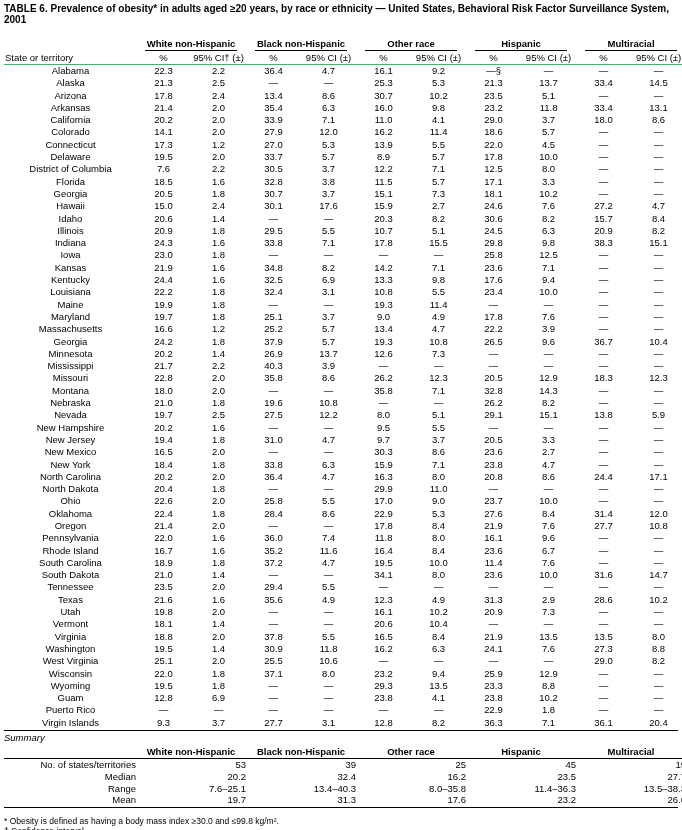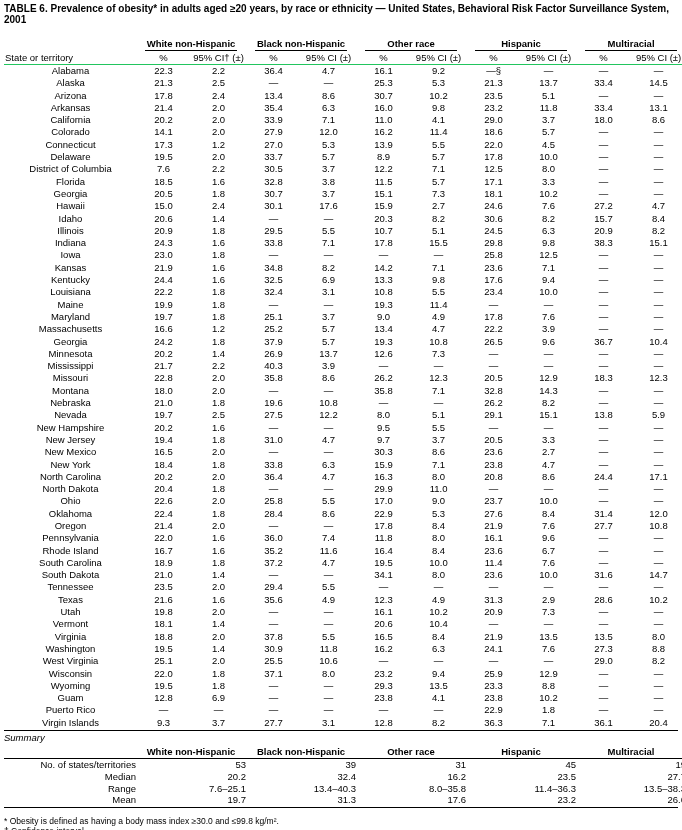--- a/index.html
+++ b/index.html
@@ -819,21 +819,21 @@
           <th>Other race</th>
           <th>Hispanic</th>
           <th>Multiracial</th>
         </tr>
     </thead>
     <tbody>
         <tr class="summary-row">
           <td class="label">No. of states/territories</td>
           <td class="num">53</td>
           <td class="num">39</td>
-          <td class="num">31</td>
+          <td class="num">25</td>
           <td class="num">45</td>
           <td class="num">19</td>
         </tr>
         <tr class="summary-row">
           <td class="label">Median</td>
           <td class="num">20.2</td>
           <td class="num">32.4</td>
           <td class="num">16.2</td>
           <td class="num">23.5</td>
           <td class="num">27.7</td>

